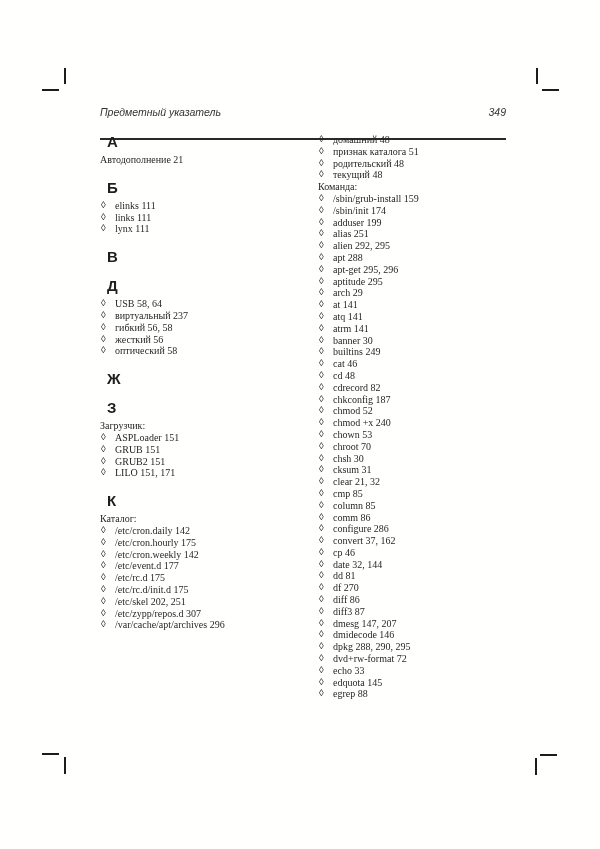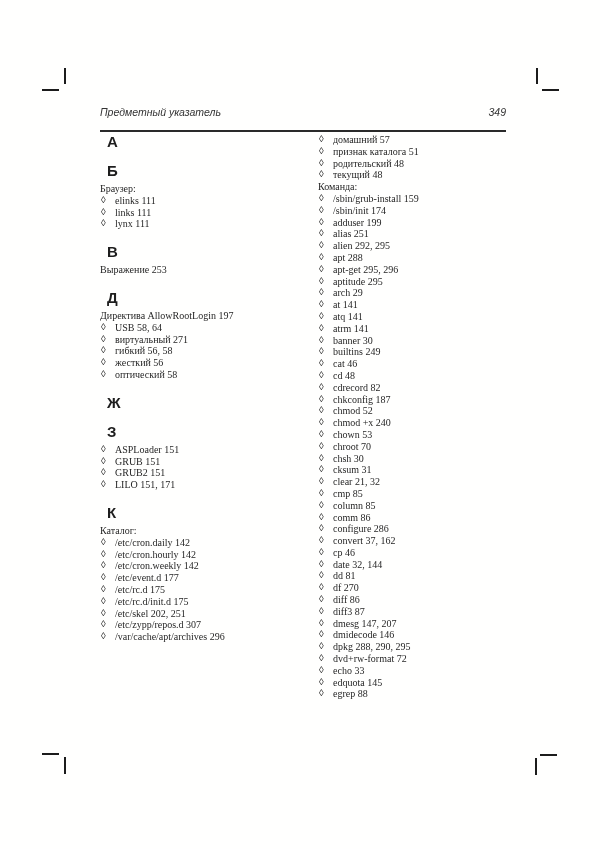--- a/index.html
+++ b/index.html
@@ -24,21 +24,21 @@
 
   
   .runhead {
     position: absolute;
     left: 100px; top: 106px;
     width: 406px;
     display: flex;
     justify-content: space-between;
     align-items: center;
     border-bottom: 2px solid #2a2a2a;
-    padding-bottom: 12px;
+    padding-bottom: 20px;
     font-family: "Liberation Sans", sans-serif;
     font-style: italic;
     font-size: 10.5px;
     color: #333333;
   }
 
   
   .content {
     position: absolute;
     left: 100px; top: 134px;
@@ -92,54 +92,53 @@
   <div class="mark m-br-v"></div>
 
   <div class="runhead">
     <span>Предметный указатель</span>
     <span>349</span>
   </div>
 
   <div class="content">
     <div class="col col-left">
         <div class="idx-heading first">А</div>
+        <div class="idx-entry">Автодополнение 21</div>
         <div class="idx-heading">Б</div>
-        <div class="idx-entry">Браузер:</div>
         <div class="idx-sub"><span class="bullet">◊</span><span>elinks 111</span></div>
         <div class="idx-sub"><span class="bullet">◊</span><span>links 111</span></div>
         <div class="idx-sub"><span class="bullet">◊</span><span>lynx 111</span></div>
         <div class="idx-heading">В</div>
-        <div class="idx-entry">Выражение 253</div>
         <div class="idx-heading">Д</div>
-        <div class="idx-entry">Директива AllowRootLogin 197</div>
         <div class="idx-sub"><span class="bullet">◊</span><span>USB 58, 64</span></div>
-        <div class="idx-sub"><span class="bullet">◊</span><span>виртуальный 271</span></div>
+        <div class="idx-sub"><span class="bullet">◊</span><span>виртуальный 237</span></div>
         <div class="idx-sub"><span class="bullet">◊</span><span>гибкий 56, 58</span></div>
         <div class="idx-sub"><span class="bullet">◊</span><span>жесткий 56</span></div>
         <div class="idx-sub"><span class="bullet">◊</span><span>оптический 58</span></div>
         <div class="idx-heading">Ж</div>
         <div class="idx-heading">З</div>
+        <div class="idx-entry">Загрузчик:</div>
         <div class="idx-sub"><span class="bullet">◊</span><span>ASPLoader 151</span></div>
         <div class="idx-sub"><span class="bullet">◊</span><span>GRUB 151</span></div>
         <div class="idx-sub"><span class="bullet">◊</span><span>GRUB2 151</span></div>
         <div class="idx-sub"><span class="bullet">◊</span><span>LILO 151, 171</span></div>
         <div class="idx-heading">К</div>
         <div class="idx-entry">Каталог:</div>
         <div class="idx-sub"><span class="bullet">◊</span><span>/etc/cron.daily 142</span></div>
-        <div class="idx-sub"><span class="bullet">◊</span><span>/etc/cron.hourly 142</span></div>
+        <div class="idx-sub"><span class="bullet">◊</span><span>/etc/cron.hourly 175</span></div>
         <div class="idx-sub"><span class="bullet">◊</span><span>/etc/cron.weekly 142</span></div>
         <div class="idx-sub"><span class="bullet">◊</span><span>/etc/event.d 177</span></div>
         <div class="idx-sub"><span class="bullet">◊</span><span>/etc/rc.d 175</span></div>
         <div class="idx-sub"><span class="bullet">◊</span><span>/etc/rc.d/init.d 175</span></div>
         <div class="idx-sub"><span class="bullet">◊</span><span>/etc/skel 202, 251</span></div>
         <div class="idx-sub"><span class="bullet">◊</span><span>/etc/zypp/repos.d 307</span></div>
         <div class="idx-sub"><span class="bullet">◊</span><span>/var/cache/apt/archives 296</span></div>
       </div>
     <div class="col col-right">
-        <div class="idx-sub"><span class="bullet">◊</span><span>домашний 57</span></div>
+        <div class="idx-sub"><span class="bullet">◊</span><span>домашний 48</span></div>
         <div class="idx-sub"><span class="bullet">◊</span><span>признак каталога 51</span></div>
         <div class="idx-sub"><span class="bullet">◊</span><span>родительский 48</span></div>
         <div class="idx-sub"><span class="bullet">◊</span><span>текущий 48</span></div>
         <div class="idx-entry">Команда:</div>
         <div class="idx-sub"><span class="bullet">◊</span><span>/sbin/grub-install 159</span></div>
         <div class="idx-sub"><span class="bullet">◊</span><span>/sbin/init 174</span></div>
         <div class="idx-sub"><span class="bullet">◊</span><span>adduser 199</span></div>
         <div class="idx-sub"><span class="bullet">◊</span><span>alias 251</span></div>
         <div class="idx-sub"><span class="bullet">◊</span><span>alien 292, 295</span></div>
         <div class="idx-sub"><span class="bullet">◊</span><span>apt 288</span></div>

